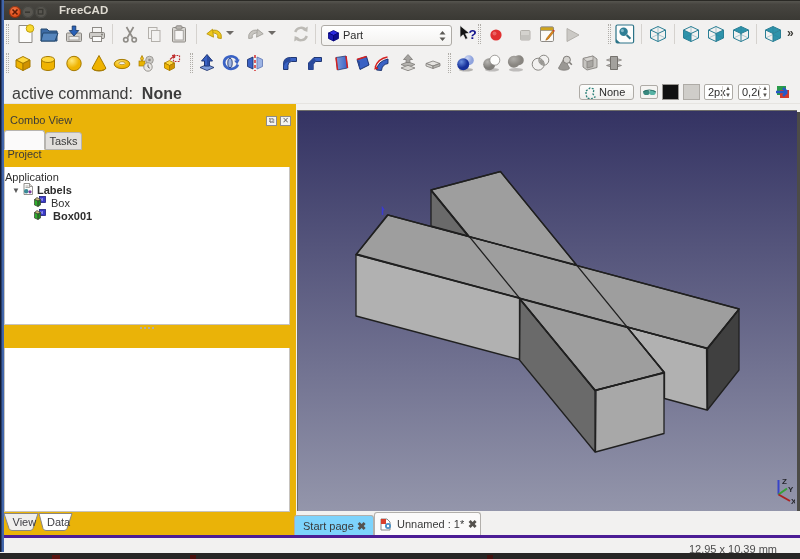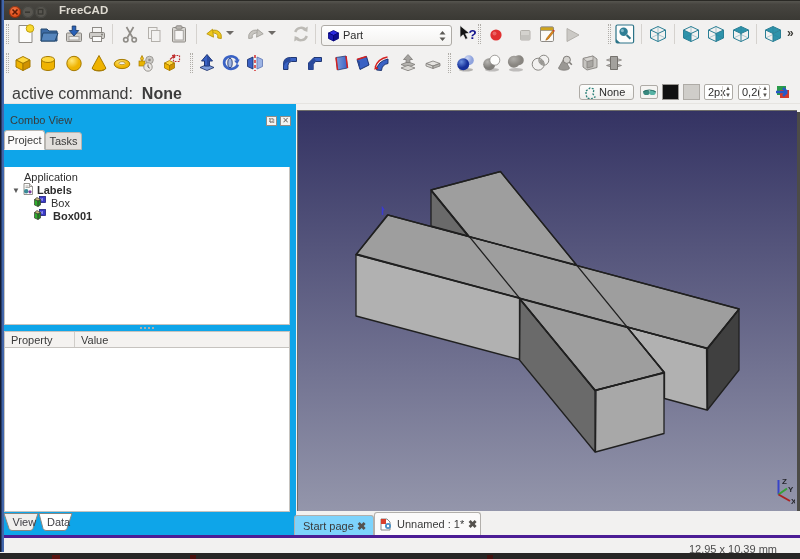--- a/index.html
+++ b/index.html
@@ -12,21 +12,21 @@
 #title .t{position:absolute;left:55px;top:3px;font-size:11.5px;font-weight:bold;color:#dfdbd2}
 
 #row1{left:4px;top:20px;width:796px;height:28px;background:#f2f1f0}
 #row2{left:4px;top:48px;width:796px;height:30px;background:#f2f1f0}
 #row3{left:4px;top:78px;width:796px;height:26px;background:#f2f1f0;border-bottom:1px solid #e6e4e1}
 .grip{position:absolute;width:3px;border-left:1px dotted #b0ada8;border-right:1px dotted #b0ada8}
 .sep{position:absolute;width:1px;background:#d5d2ce}
 .ico{position:absolute}
 #row3 .lbl{position:absolute;left:8px;top:7px;font-size:16px;color:#3c3c3c}
 
-#panel{left:4px;top:104px;width:292px;height:448px;background:#0ea5e9}
+#panel{left:4px;top:104px;width:292px;height:448px;background:#eab308}
 #cvtitle{left:6px;top:10px;font-size:11px;color:#3a3a3a;position:absolute}
 .dockbtn{position:absolute;top:12px;width:11px;height:10px;border:1px solid #8f8c88;background:#f5f4f2;color:#6b6966;font-size:8px;line-height:8px;text-align:center}
 .tab{position:absolute;font-size:11px;color:#3a3a3a;text-align:center;border:1px solid #b7b4b0}
 #labhdr{position:absolute;left:0px;top:47px;width:286px;height:16px;background:linear-gradient(#fcfbfa,#efedeb);border:1px solid #c6c3bf;font-size:11px;color:#3a3a3a;padding:1px 0 0 6px}
 #treearea{position:absolute;left:0px;top:63px;width:286px;height:158px;background:#fff;border:1px solid #c6c3bf;border-top:none;font-size:11px;color:#2e2e2e}
 #propsplit{position:absolute;left:0;top:221px;width:286px;height:6px}
 #prophdr{position:absolute;left:0;top:227px;width:286px;height:17px;background:#f4f2f0;border:1px solid #c6c3bf;font-size:11px;color:#3a3a3a}
 #proparea{position:absolute;left:0;top:244px;width:286px;height:164px;background:#fff;border:1px solid #c6c3bf;border-top:none}
 
 #vp{left:297px;top:110px;width:500px;height:401px;border-left:1px solid #6f6e6a;border-top:1px solid #6f6e6a;background:linear-gradient(#343363,#9496ab)}
@@ -385,24 +385,24 @@
         <rect x="5" y="6" width="9" height="8" fill="#d43a2a"></rect>
         <path d="M1 8 h11 m0 0 l-4 -4 m4 4 l-4 4" stroke="#2858c8" stroke-width="2.6" fill="none"></path>
       </svg>
     </div>
 </div>
 
 <div class="abs" id="panel">
   <div id="cvtitle">Combo View</div>
   <div class="dockbtn" style="left:262px">⧉</div>
   <div class="dockbtn" style="left:276px">✕</div>
-  <div class="tab" style="left:0px;top:26px;width:41px;height:20px;background:#fbfafa;border-bottom:1px solid #fbfafa;border-radius:3px 3px 0 0;padding-top:3px;z-index:2">Project</div>
+  <div class="tab" style="left:0px;top:26px;width:41px;height:20px;background:#fbfafa;border-bottom:1px solid #fbfafa;border-radius:3px 3px 0 0;padding-top:17px;z-index:2">Project</div>
   <div class="tab" style="left:41px;top:28px;width:37px;height:18px;background:#e2dfdc;border-radius:3px 3px 0 0;padding-top:2px">Tasks</div>
   <div id="treearea">
-    <div style="position:absolute;left:19px;top:4px">Application</div>
+    <div style="position:absolute;left:0;top:4px">Application</div>
     <div style="position:absolute;left:7px;top:19px;color:#5a5a5a;font-size:8px">▼</div>
     <div style="position:absolute;left:18px;top:16px">
         <svg style="vertical-align:-2px" width="10" height="12" viewBox="0 0 10 12">
           <path d="M1 0.5 h5.5 l3 3 v8 h-8.5 z" fill="#fcfcfb" stroke="#7a7772" stroke-width="0.8"></path>
           <path d="M6.5 0.5 v3 h3" fill="#d8d6d2" stroke="#7a7772" stroke-width="0.7"></path>
           <path d="M2.5 3 h3 M2.5 4.5 h4.5" stroke="#9a9894" stroke-width="0.8"></path>
           <circle cx="3.2" cy="8.2" r="2.2" fill="#3a8a96"></circle>
           <circle cx="7" cy="8.8" r="1.6" fill="#7a3aa0"></circle>
         </svg>
       </div>
@@ -424,25 +424,20 @@
           <path d="M0.5 3.5 L3 1.5 L6.5 3.5 L4 5 z" fill="#c8b87a" stroke="#3c3c34" stroke-width="0.7"></path>
           <path d="M0.5 3.5 L4 5 L4 10.5 L0.5 9 z" fill="#2eae2e" stroke="#3c3c34" stroke-width="0.7"></path>
           <path d="M4 5 L6.5 3.5 L6.5 9 L4 10.5 z" fill="#1f8a1f" stroke="#3c3c34" stroke-width="0.7"></path>
         </svg>
       </div>
     <b style="position:absolute;left:48px;top:43px">Box001</b>
   </div>
   <div id="propsplit">
       <div style="margin:2px auto 0;width:14px;border-top:2px dotted #b0ada8"></div>
     </div>
-  <div id="prophdr">
-      <span style="position:absolute;left:6px;top:2px">Property</span>
-      <span style="position:absolute;left:76px;top:2px">Value</span>
-      <div style="position:absolute;left:69px;top:0;width:1px;height:15px;background:#d0cdc9"></div>
-    </div>
   <div id="proparea"></div>
   <svg style="position:absolute;left:0;top:409px" width="80" height="20" viewBox="0 0 80 20">
    <path d="M0 0.5 H34 L29 15.5 Q28.2 17.5 26 17.5 H8 Q5.8 17.5 5 15.5 Z" fill="#f0efed" stroke="#8a8782"></path>
    <path d="M35 0.5 H68 L63 15.5 Q62.2 17.5 60 17.5 H42 Q39.8 17.5 39 15.5 Z" fill="#ffffff" stroke="#8a8782"></path>
    <text x="8.5" y="12.5" font-size="11" fill="#3e3e44" font-family="Liberation Sans,sans-serif">View</text>
    <text x="43" y="12.5" font-size="11" fill="#3e3e44" font-family="Liberation Sans,sans-serif">Data</text>
   </svg>
 </div>
 
 <div class="abs" id="vp">

